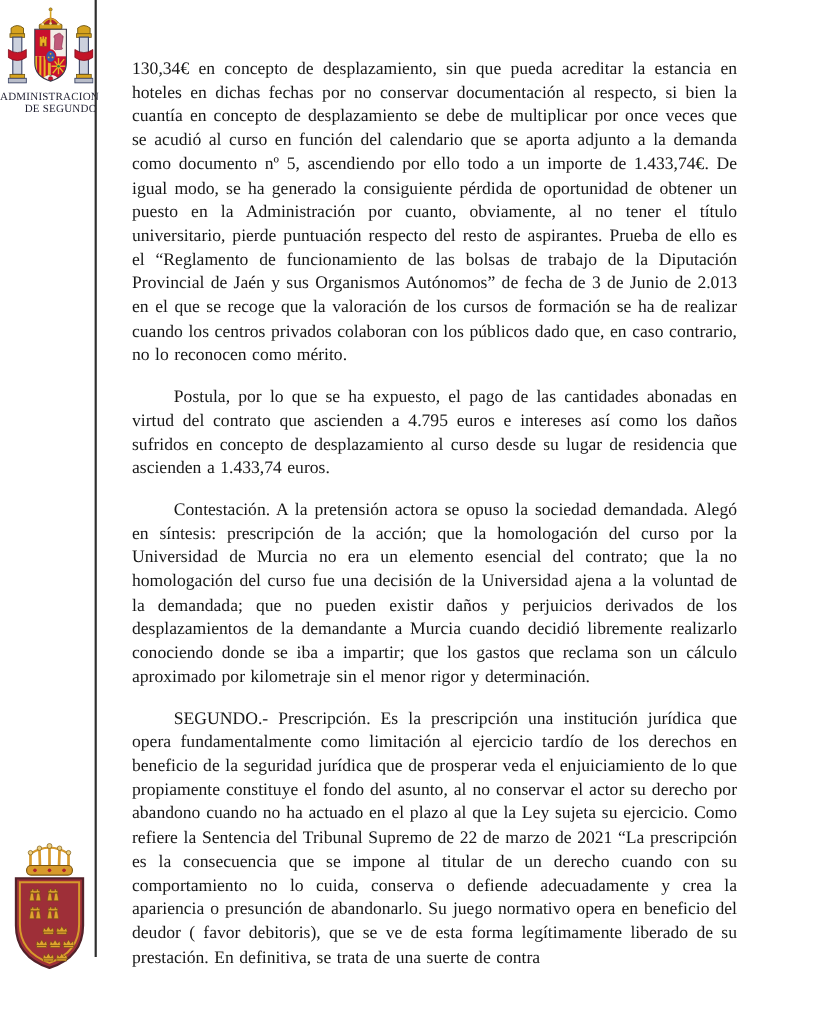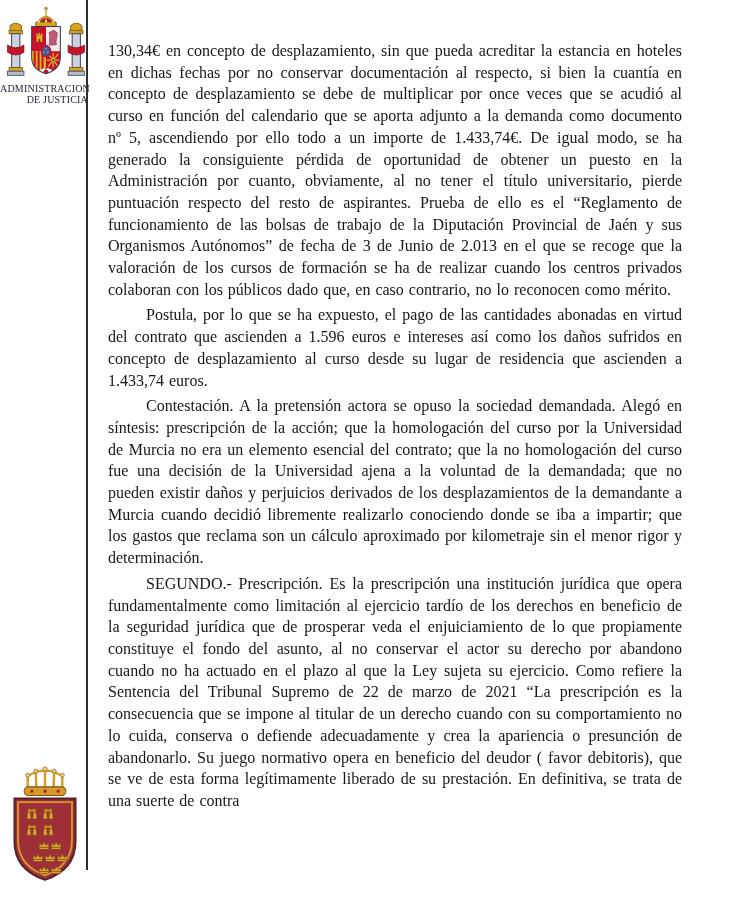--- a/index.html
+++ b/index.html
@@ -5,21 +5,21 @@
   html,body{margin:0;padding:0;background:#ffffff;}
   .page{position:relative;width:750px;height:922px;background:#ffffff;overflow:hidden;
         font-family:"Liberation Serif","DejaVu Serif",serif;}
   .vrule{position:absolute;left:86px;top:0;width:2px;height:870px;background:#2e2e2e;}
   .emblem-spain{position:absolute;left:7px;top:6px;width:78px;height:76px;}
   .org-name{position:absolute;left:0;top:84px;width:88px;text-align:right;
             font-size:10px;line-height:10.5px;color:#1e1e30;letter-spacing:0.2px;}
   .emblem-murcia{position:absolute;left:11px;top:764px;width:68px;height:122px;}
   .body-text{position:absolute;left:104px;top:36px;width:582px;color:#171717;
              font-size:16px;line-height:21.7px;text-align:justify;word-spacing:1px;}
-  .body-text p{margin:4px;}
+  .body-text p{margin:16px;}
   .p1{margin-bottom:9px;}
   .p2{margin-bottom:22px;}
   .p3{margin-bottom:36px;}
   .indent{text-indent:38px;}
   .lead{font-weight:normal;}
   .quote{}
   svg{display:block;width:100%;height:100%;}
 </style>
 </head>
 <body>
@@ -90,21 +90,21 @@
         <ellipse cx="38" cy="44" rx="4.5" ry="5.5" fill="#3a57a8" stroke="#c8102e" stroke-width="1.3"></ellipse>
         <circle cx="38" cy="41.8" r="0.8" fill="#e8b224"></circle>
           <circle cx="36.3" cy="45" r="0.8" fill="#e8b224"></circle>
           <circle cx="39.7" cy="45" r="0.8" fill="#e8b224"></circle>
       </g>
     </svg>
   </div>
 
   <div class="org-name">
     <span>ADMINISTRACION</span><br>
-    <span>DE JUSTICIA</span>
+    <span>DE SEGUNDO</span>
   </div>
 
   <div class="emblem-murcia">
     <svg viewBox="0 0 66 120" xmlns="http://www.w3.org/2000/svg">
       <defs>
         <path id="mu-castle" d="M1,12 L2.2,5 H4.4 L5.4,12 Z M6.8,12 L7.8,5 H10 L11.2,12 Z M1.8,5 H10.4 V3 H8.9 V1.5 H7.4 V3 H4.8 V1.5 H3.3 V3 H1.8 Z"></path>
         <g id="mu-crown-sm">
           <path d="M0,6 L1,2 L3,4.2 L5,0.8 L7,4.2 L9,2 L10,6 Z"></path>
           <rect x="0.6" y="6" width="8.8" height="1.8"></rect>
         </g>
@@ -142,20 +142,20 @@
         </g>
       </g>
     </svg>
   </div>
 
   <div class="vrule"></div>
 
   <main class="body-text">
     <p class="p1"><span>130,34€ en concepto de desplazamiento, sin que pueda acreditar la estancia en hoteles en dichas fechas por no conservar documentación al respecto, si bien la cuantía en concepto de desplazamiento se debe de multiplicar por once veces que se acudió al curso en función del calendario que se aporta adjunto a la demanda como documento nº 5, ascendiendo por ello todo a un importe de 1.433,74€. De igual modo, se ha generado la consiguiente pérdida de oportunidad de obtener un puesto en la Administración por cuanto, obviamente, al no tener el título universitario, pierde puntuación respecto del resto de aspirantes. Prueba de ello es el “Reglamento de funcionamiento de las bolsas de trabajo de la Diputación Provincial de Jaén y sus Organismos Autónomos” de fecha de 3 de Junio de 2.013 en el que se recoge que la valoración de los cursos de formación se ha de realizar cuando los centros privados colaboran con los públicos dado que, en caso contrario, no lo reconocen como mérito.</span></p>
 
-    <p class="p2 indent"><span>Postula, por lo que se ha expuesto, el pago de las cantidades abonadas en virtud del contrato que ascienden a 1.596 euros e intereses así como los daños sufridos en concepto de desplazamiento al curso desde su lugar de residencia que ascienden a 1.433,74 euros.</span></p>
+    <p class="p2 indent"><span>Postula, por lo que se ha expuesto, el pago de las cantidades abonadas en virtud del contrato que ascienden a 4.795 euros e intereses así como los daños sufridos en concepto de desplazamiento al curso desde su lugar de residencia que ascienden a 1.433,74 euros.</span></p>
 
     <p class="p3 indent"><span class="lead">Contestación.</span><span> A la pretensión actora se opuso la sociedad demandada. Alegó en síntesis: prescripción de la acción; que la homologación del curso por la Universidad de Murcia no era un elemento esencial del contrato; que la no homologación del curso fue una decisión de la Universidad ajena a la voluntad de la demandada; que no pueden existir daños y perjuicios derivados de los desplazamientos de la demandante a Murcia cuando decidió libremente realizarlo conociendo donde se iba a impartir; que los gastos que reclama son un cálculo aproximado por kilometraje sin el menor rigor y determinación.</span></p>
 
     <p class="indent"><span class="lead">SEGUNDO.- Prescripción.</span><span> Es la prescripción una institución jurídica que opera fundamentalmente como limitación al ejercicio tardío de los derechos en beneficio de la seguridad jurídica que de prosperar veda el enjuiciamiento de lo que propiamente constituye el fondo del asunto, al no conservar el actor su derecho por abandono cuando no ha actuado en el plazo al que la Ley sujeta su ejercicio. Como refiere la Sentencia del Tribunal Supremo de 22 de marzo de 2021 </span><span class="quote">“La prescripción es la consecuencia que se impone al titular de un derecho cuando con su comportamiento no lo cuida, conserva o defiende adecuadamente y crea la apariencia o presunción de abandonarlo. Su juego normativo opera en beneficio del deudor ( favor debitoris), que se ve de esta forma legítimamente liberado de su prestación. En definitiva, se trata de una suerte de contra</span></p>
   </main>
 
 </div>
 
 </body></html>

